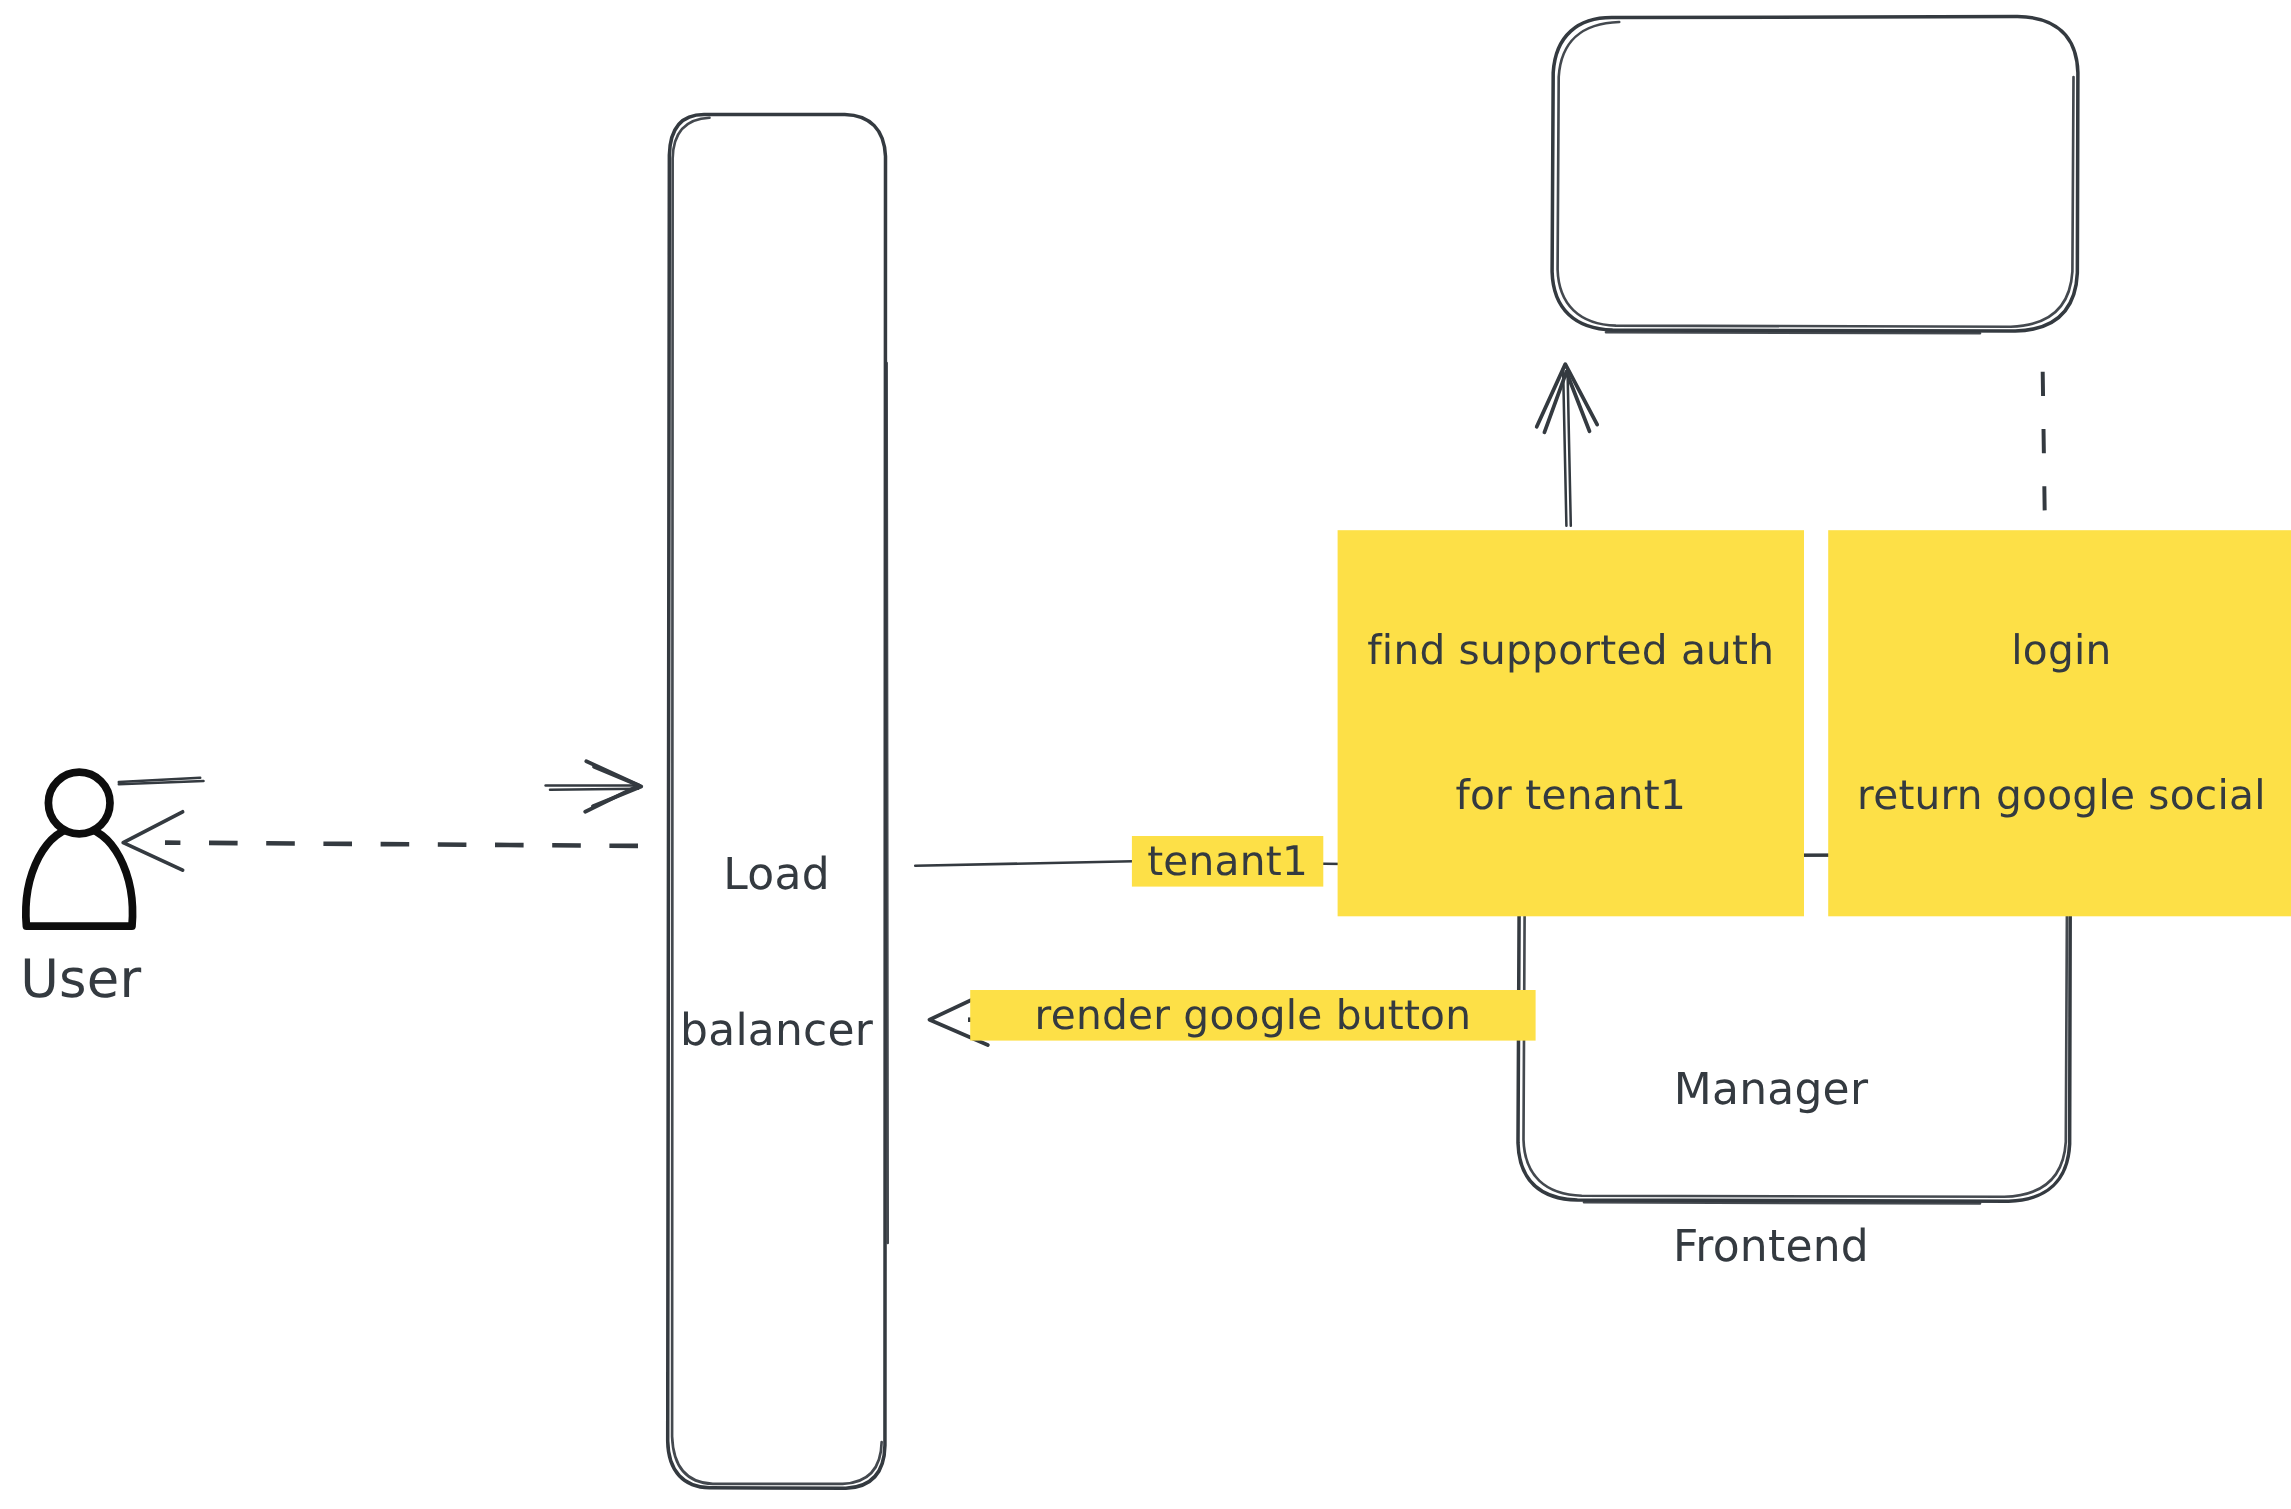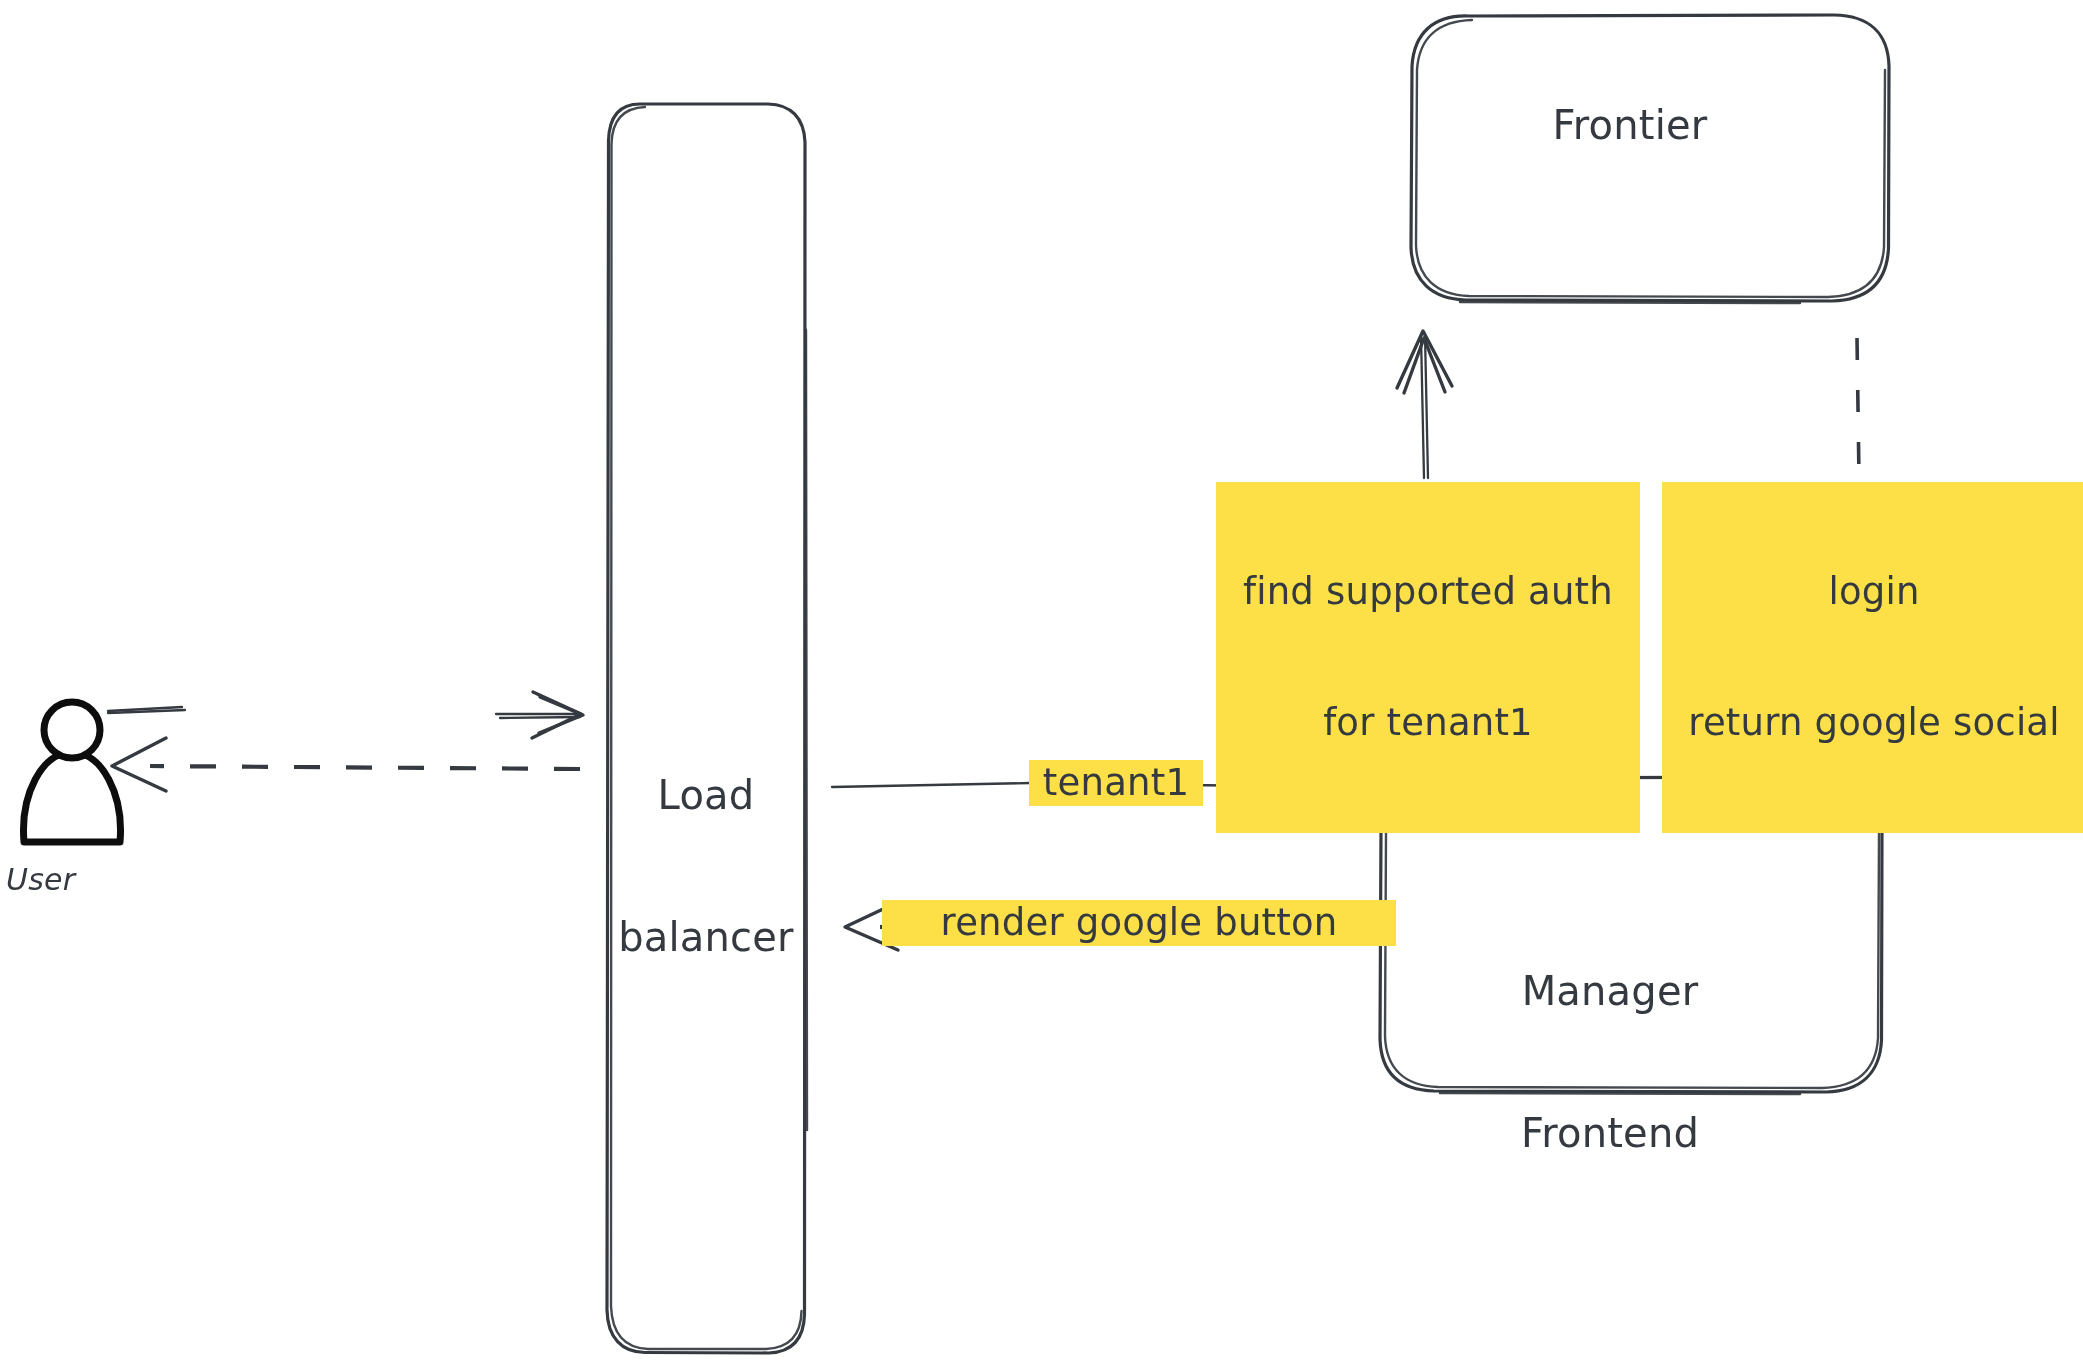--- a/index.html
+++ b/index.html
@@ -94,22 +94,22 @@
     font-size: 40px;
     text-align: center;
   }
   .edge-label {
     font-size: 37px;
     text-align: center;
     background: #fde047;
     padding: 1px 7px;
   }
   .actor-label {
-    font-size: 30px;
-    font-style: italic;
+    font-size: 48px;
+    text-align: center;
   }
 
   #lbl-load-balancer { left: 596px;  top: 678px;  width: 220px; }
   #lbl-frontier      { left: 1420px; top: 102px;  width: 420px; }
   #lbl-frontend-mgr  { left: 1400px; top: 874px;  width: 420px; }
   #lbl-user          { left: 6px;    top: 862px;  width: 135px; }
 
   #lbl-tenant-acme   { left: 183px;  top: 686px;  width: 320px; }
   #lbl-render-google { left: 882px;  top: 900px;  width: 500px; }
   #lbl-tenant1       { left: 1029px; top: 760px;  width: 160px; }
@@ -246,21 +246,20 @@
       <path class="arrow-head" d="M 1837 684 L 1861 745 L 1884 682"></path>
     </g>
 
   </svg>
 
   <div class="dtext node-label" id="lbl-load-balancer">
     <div>Load</div>
     <div>balancer</div>
   </div>
 
-  <div class="dtext node-label" id="lbl-frontier">Frontier</div>
 
   <div class="dtext node-label" id="lbl-frontend-mgr">
     <div>Manager</div>
     <div>Frontend</div>
   </div>
 
   <div class="dtext actor-label" id="lbl-user">User</div>
 
 
   <div class="dtext edge-label" id="lbl-tenant1">tenant1</div>

